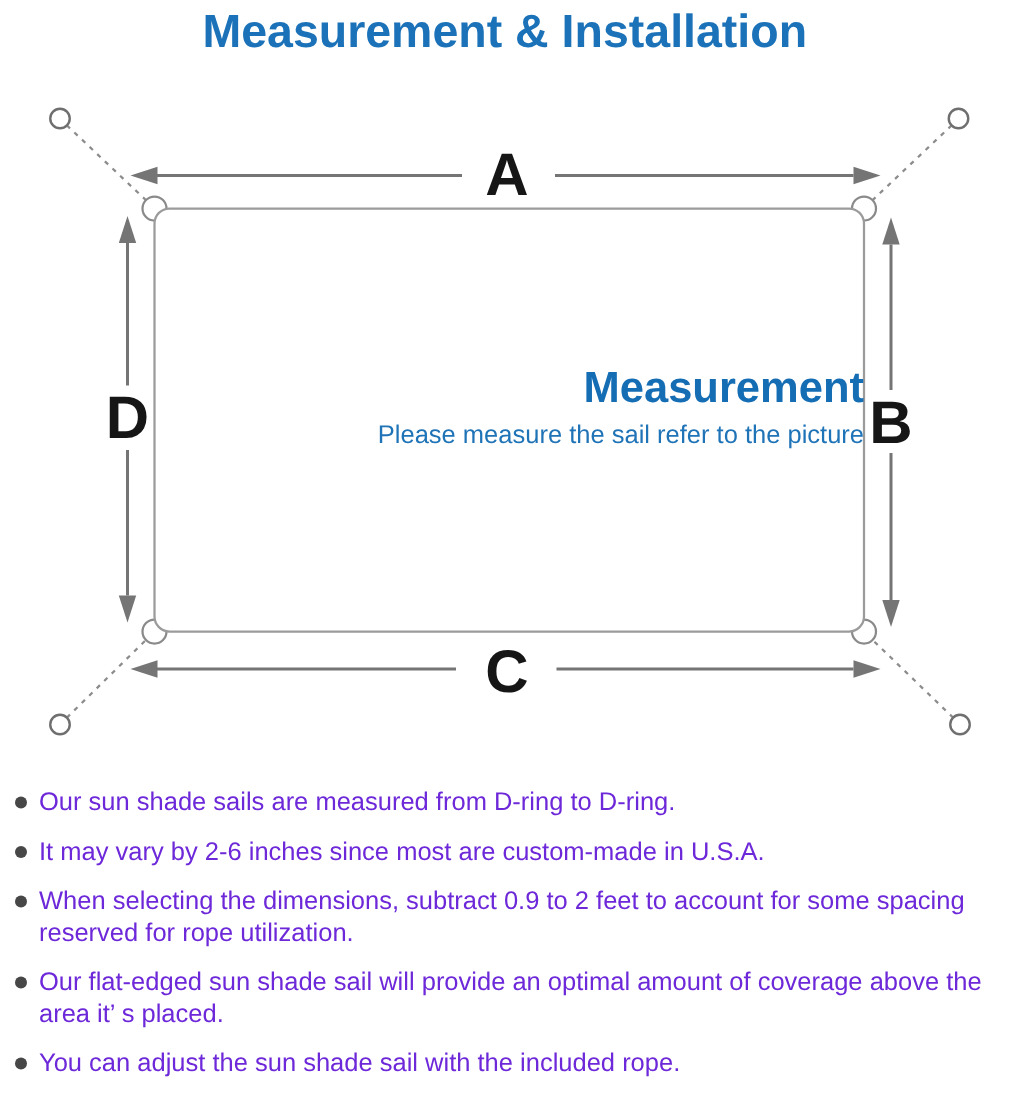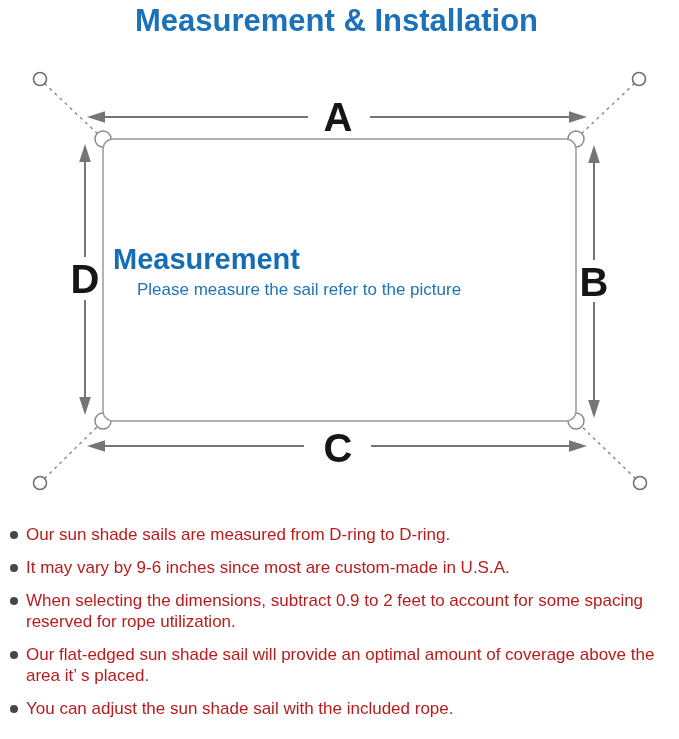--- a/index.html
+++ b/index.html
@@ -34,23 +34,23 @@
   .diagram svg { display: block; }
   .dim-label {
     font-family: "Liberation Sans", "DejaVu Sans", sans-serif;
     font-size: 40px;
     font-weight: bold;
     fill: #161616;
   }
   .center-text {
     position: absolute;
     top: 184px;
-    left: 113px;
+    left: 103px;
     width: 473px;
-    text-align: left;
+    text-align: right;
     pointer-events: none;
   }
   .ct-heading {
     font-size: 29px;
     font-weight: bold;
     color: #156db4;
     line-height: 1.1;
   }
   .ct-sub {
     margin-top: 4px;
@@ -64,21 +64,21 @@
     left: 8px;
     right: 4px;
     list-style: none;
     margin: 0;
     padding: 0;
   }
   .bullets li {
     display: flex;
     align-items: flex-start;
     margin-bottom: 12px;
-    color: #b91c1c;
+    color: #6d28d9;
     font-size: 17px;
     line-height: 21px;
   }
   .dot {
     flex: 0 0 auto;
     width: 8px;
     height: 8px;
     border-radius: 50%;
     background: #474747;
     margin: 7px 8px 0 2px;
@@ -157,21 +157,21 @@
     </div>
   </div>
 
   <ul class="bullets">
     <li>
       <span class="dot"></span>
       <span class="bt">Our sun shade sails are measured from D-ring to D-ring.</span>
     </li>
     <li>
       <span class="dot"></span>
-      <span class="bt">It may vary by 9-6 inches since most are custom-made in U.S.A.</span>
+      <span class="bt">It may vary by 2-6 inches since most are custom-made in U.S.A.</span>
     </li>
     <li>
       <span class="dot"></span>
       <span class="bt">When selecting the dimensions, subtract 0.9 to 2 feet to account for some spacing reserved for rope utilization.</span>
     </li>
     <li>
       <span class="dot"></span>
       <span class="bt">Our flat-edged sun shade sail will provide an optimal amount of coverage above the area it’ s placed.</span>
     </li>
     <li>

